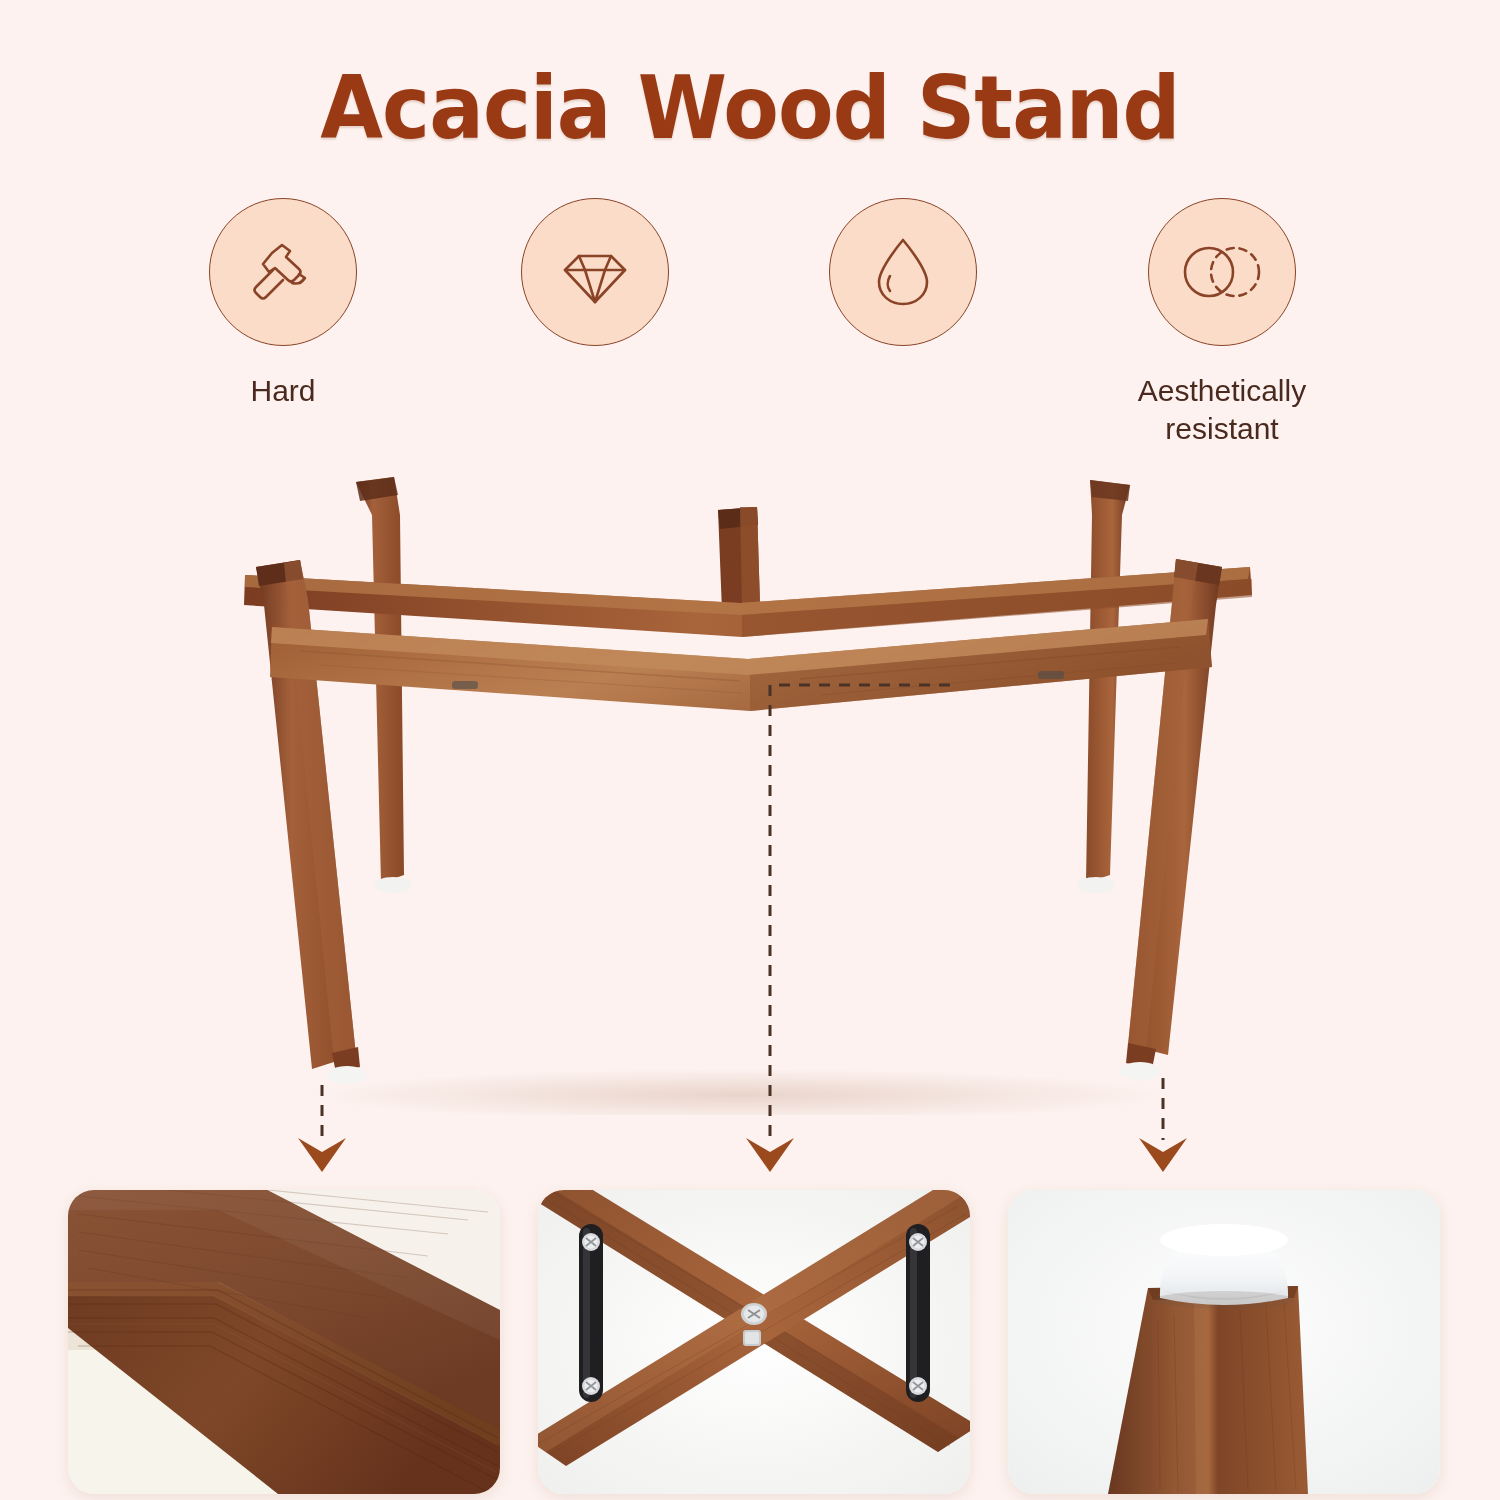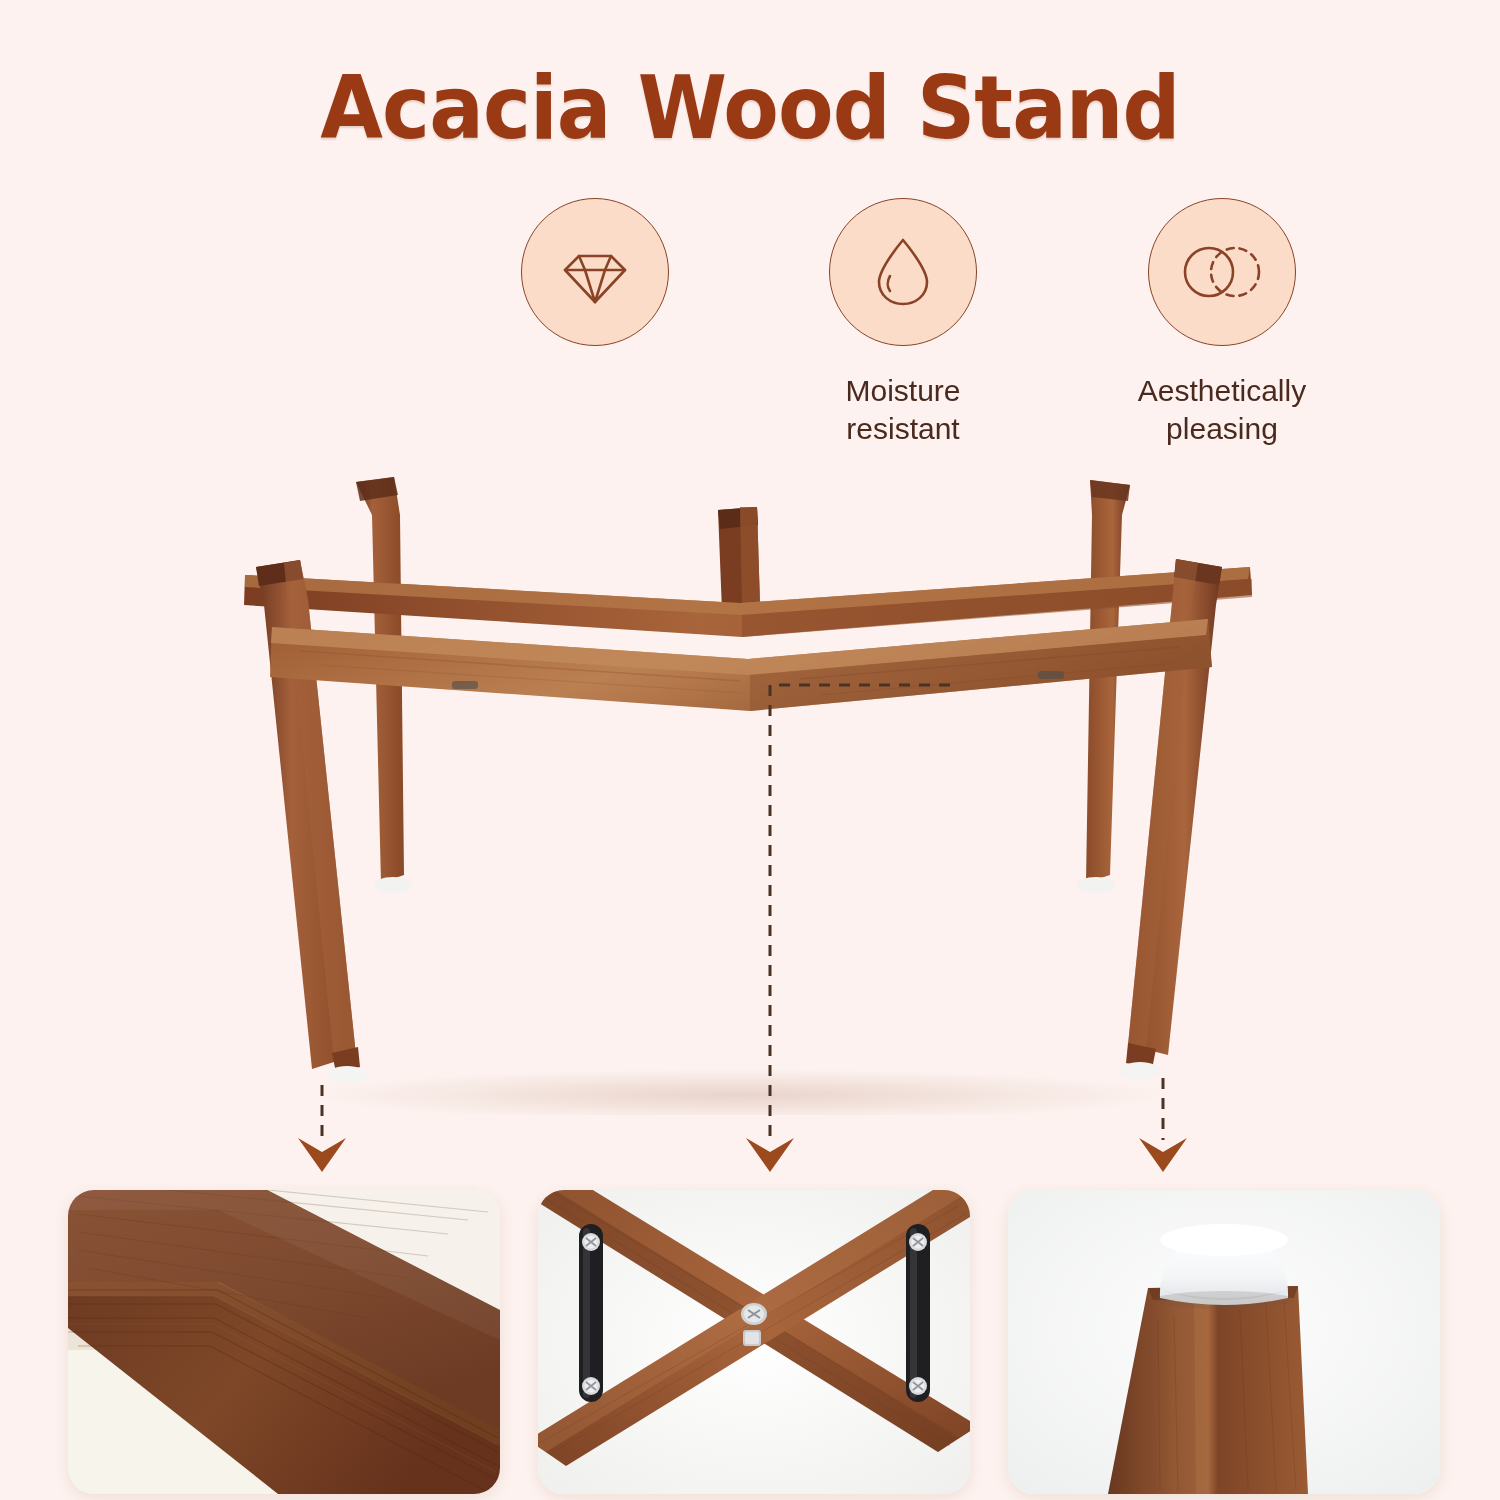--- a/index.html
+++ b/index.html
@@ -113,20 +113,36 @@
   .panel-2 { left: 538px; }
   .panel-3 { left: 1008px; }
 </style>
 </head>
 <body>
 
 <div class="title">Acacia Wood Stand</div>
 
 <div class="features">
 
+  <div class="feature" style="left:283px">
+    <div class="feature-circle">
+      <span>
+        <svg width="82" height="82" viewBox="0 0 82 82" fill="none" stroke="#8a4326" stroke-width="2.6" stroke-linecap="round" stroke-linejoin="round">
+
+          <path d="M30 22 L40 14 L48 20 L44 26 L57 38 Q60 41 57 44 L52 49 Q49 52 46 49 L33 37 L27 41 L21 33 Z"></path>
+
+          <path d="M31 39 L14 56 Q11 59 14 62 L18 66 Q21 69 24 66 L41 49"></path>
+
+          <path d="M50 52 Q58 54 62 48"></path>
+          <path d="M57 43 L63 47 L58 52"></path>
+        </svg>
+      </span>
+    </div>
+    <div class="feature-label">Hard</div>
+  </div>
 
   <div class="feature" style="left:595px">
     <div class="feature-circle">
       <span>
         <svg width="76" height="76" viewBox="0 0 76 76" fill="none" stroke="#8a4326" stroke-width="2.6" stroke-linecap="round" stroke-linejoin="round">
           <path d="M22 22 L54 22 L68 36 L38 68 L8 36 Z"></path>
           <path d="M8 36 L68 36"></path>
           <path d="M22 22 L28 36 L38 68"></path>
           <path d="M54 22 L48 36 L38 68"></path>
         </svg>
@@ -136,35 +152,33 @@
 
   <div class="feature" style="left:903px">
     <div class="feature-circle">
       <span>
         <svg width="66" height="76" viewBox="0 0 66 76" fill="none" stroke="#8a4326" stroke-width="2.6" stroke-linecap="round" stroke-linejoin="round">
           <path d="M33 6 C33 6 57 34 57 48 C57 61 46 70 33 70 C20 70 9 61 9 48 C9 34 33 6 33 6 Z"></path>
           <path d="M20 42 C17 47 17 53 20 57"></path>
         </svg>
       </span>
     </div>
-    <div class="feature-label">Moisture
-resistant</div>
   </div>
 
   <div class="feature" style="left:1222px">
     <div class="feature-circle">
       <span>
         <svg width="86" height="62" viewBox="0 0 86 62" fill="none" stroke="#8a4326" stroke-width="2.6" stroke-linecap="round" stroke-linejoin="round">
           <circle cx="30" cy="31" r="24"></circle>
           <circle cx="56" cy="31" r="24" stroke-dasharray="7 6"></circle>
         </svg>
       </span>
     </div>
     <div class="feature-label">Aesthetically
-pleasing</div>
+resistant</div>
   </div>
 
 </div>
 
 <div class="hero">
   <svg width="1500" height="660" viewBox="0 0 1500 660">
     <defs>
       <linearGradient id="wA" x1="0" y1="0" x2="1" y2="0">
         <stop offset="0" stop-color="#7c3c21"></stop>
         <stop offset="0.45" stop-color="#a8643a"></stop>

